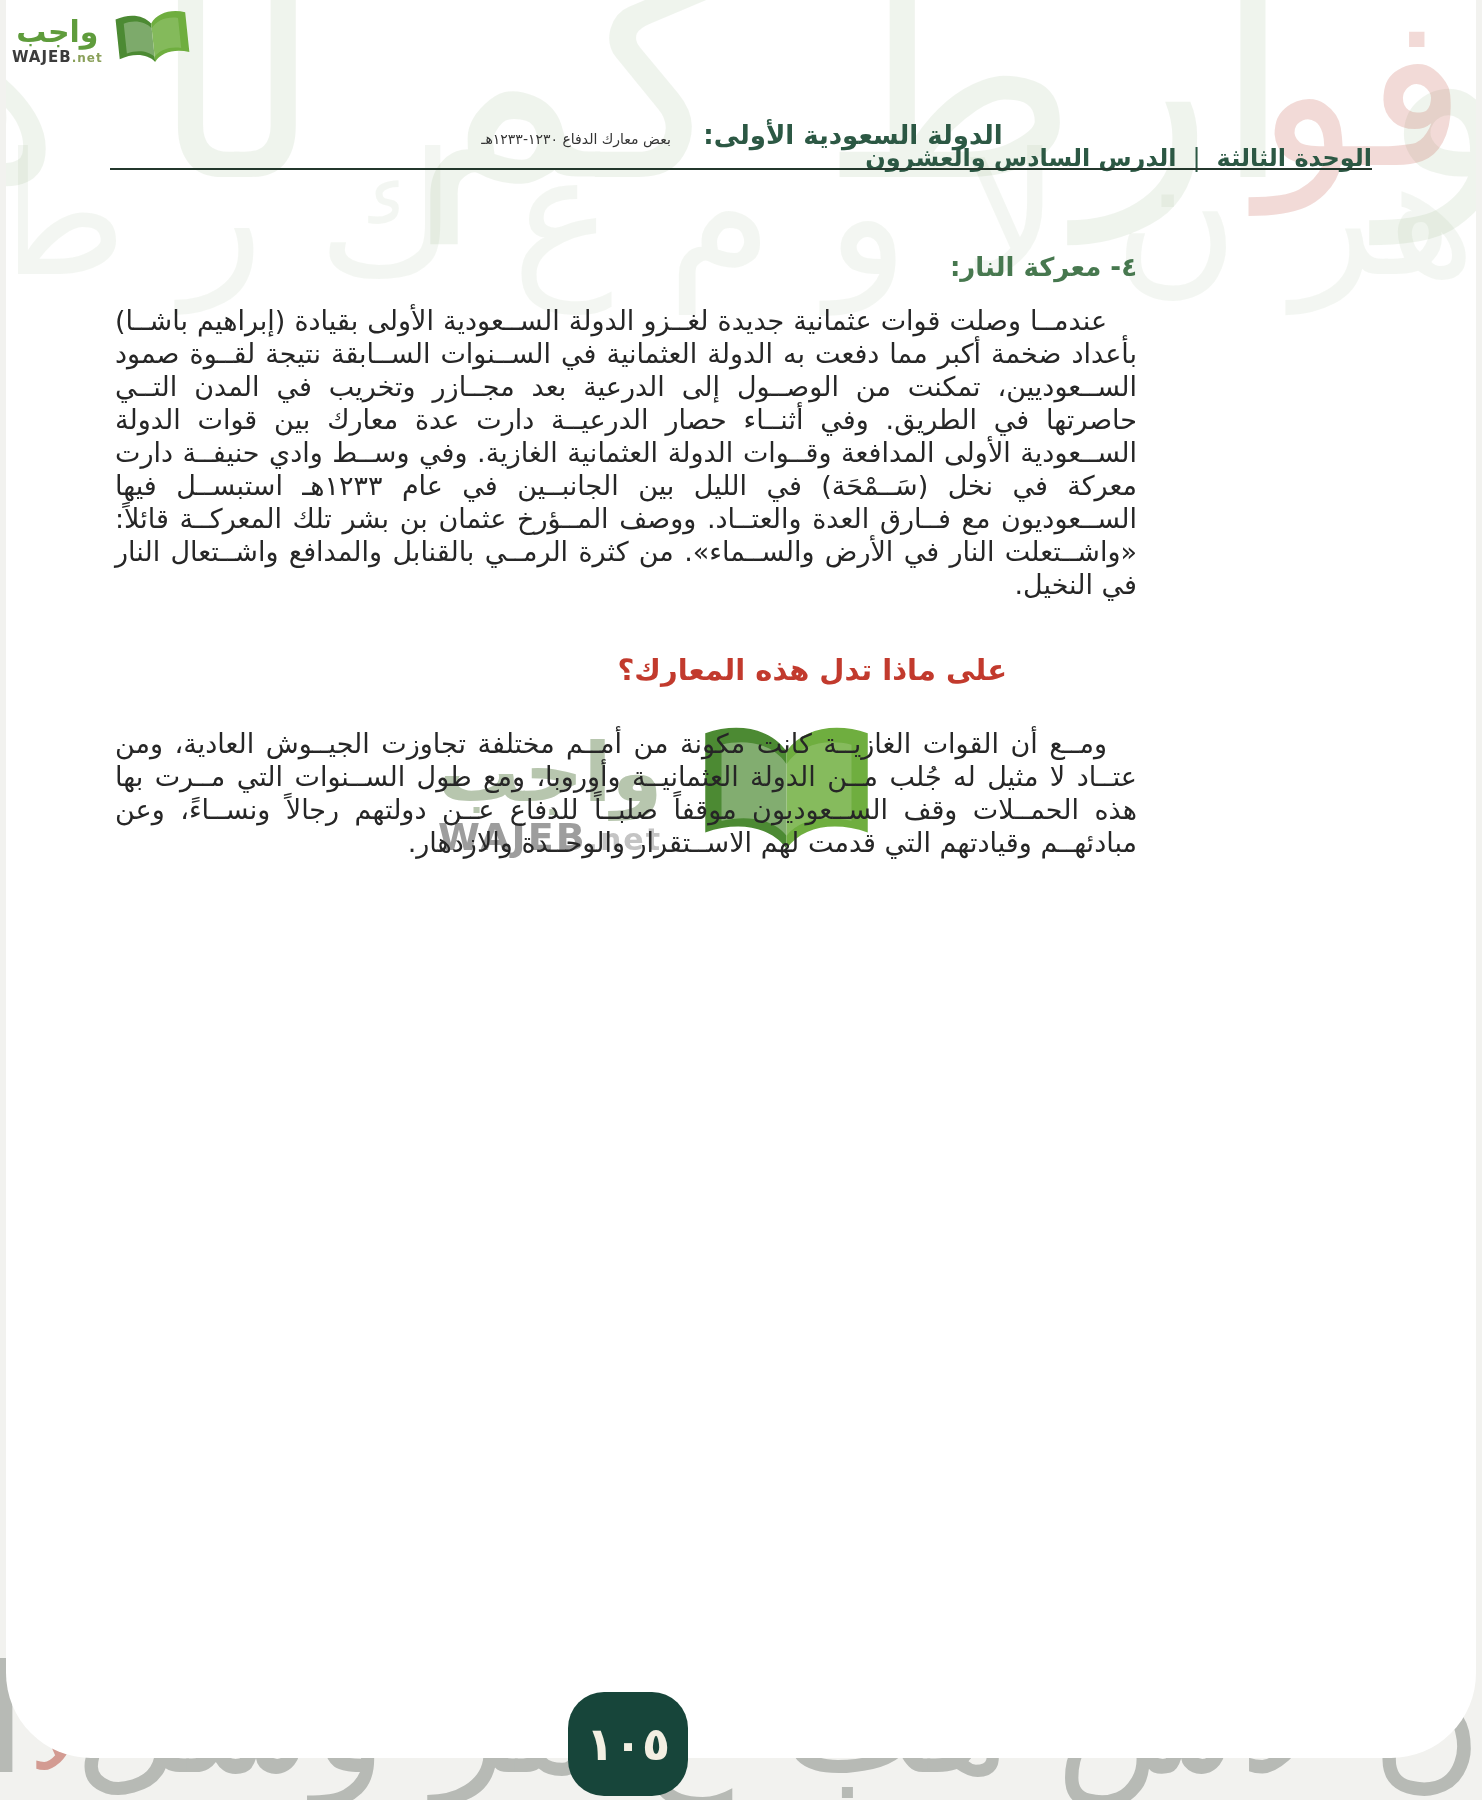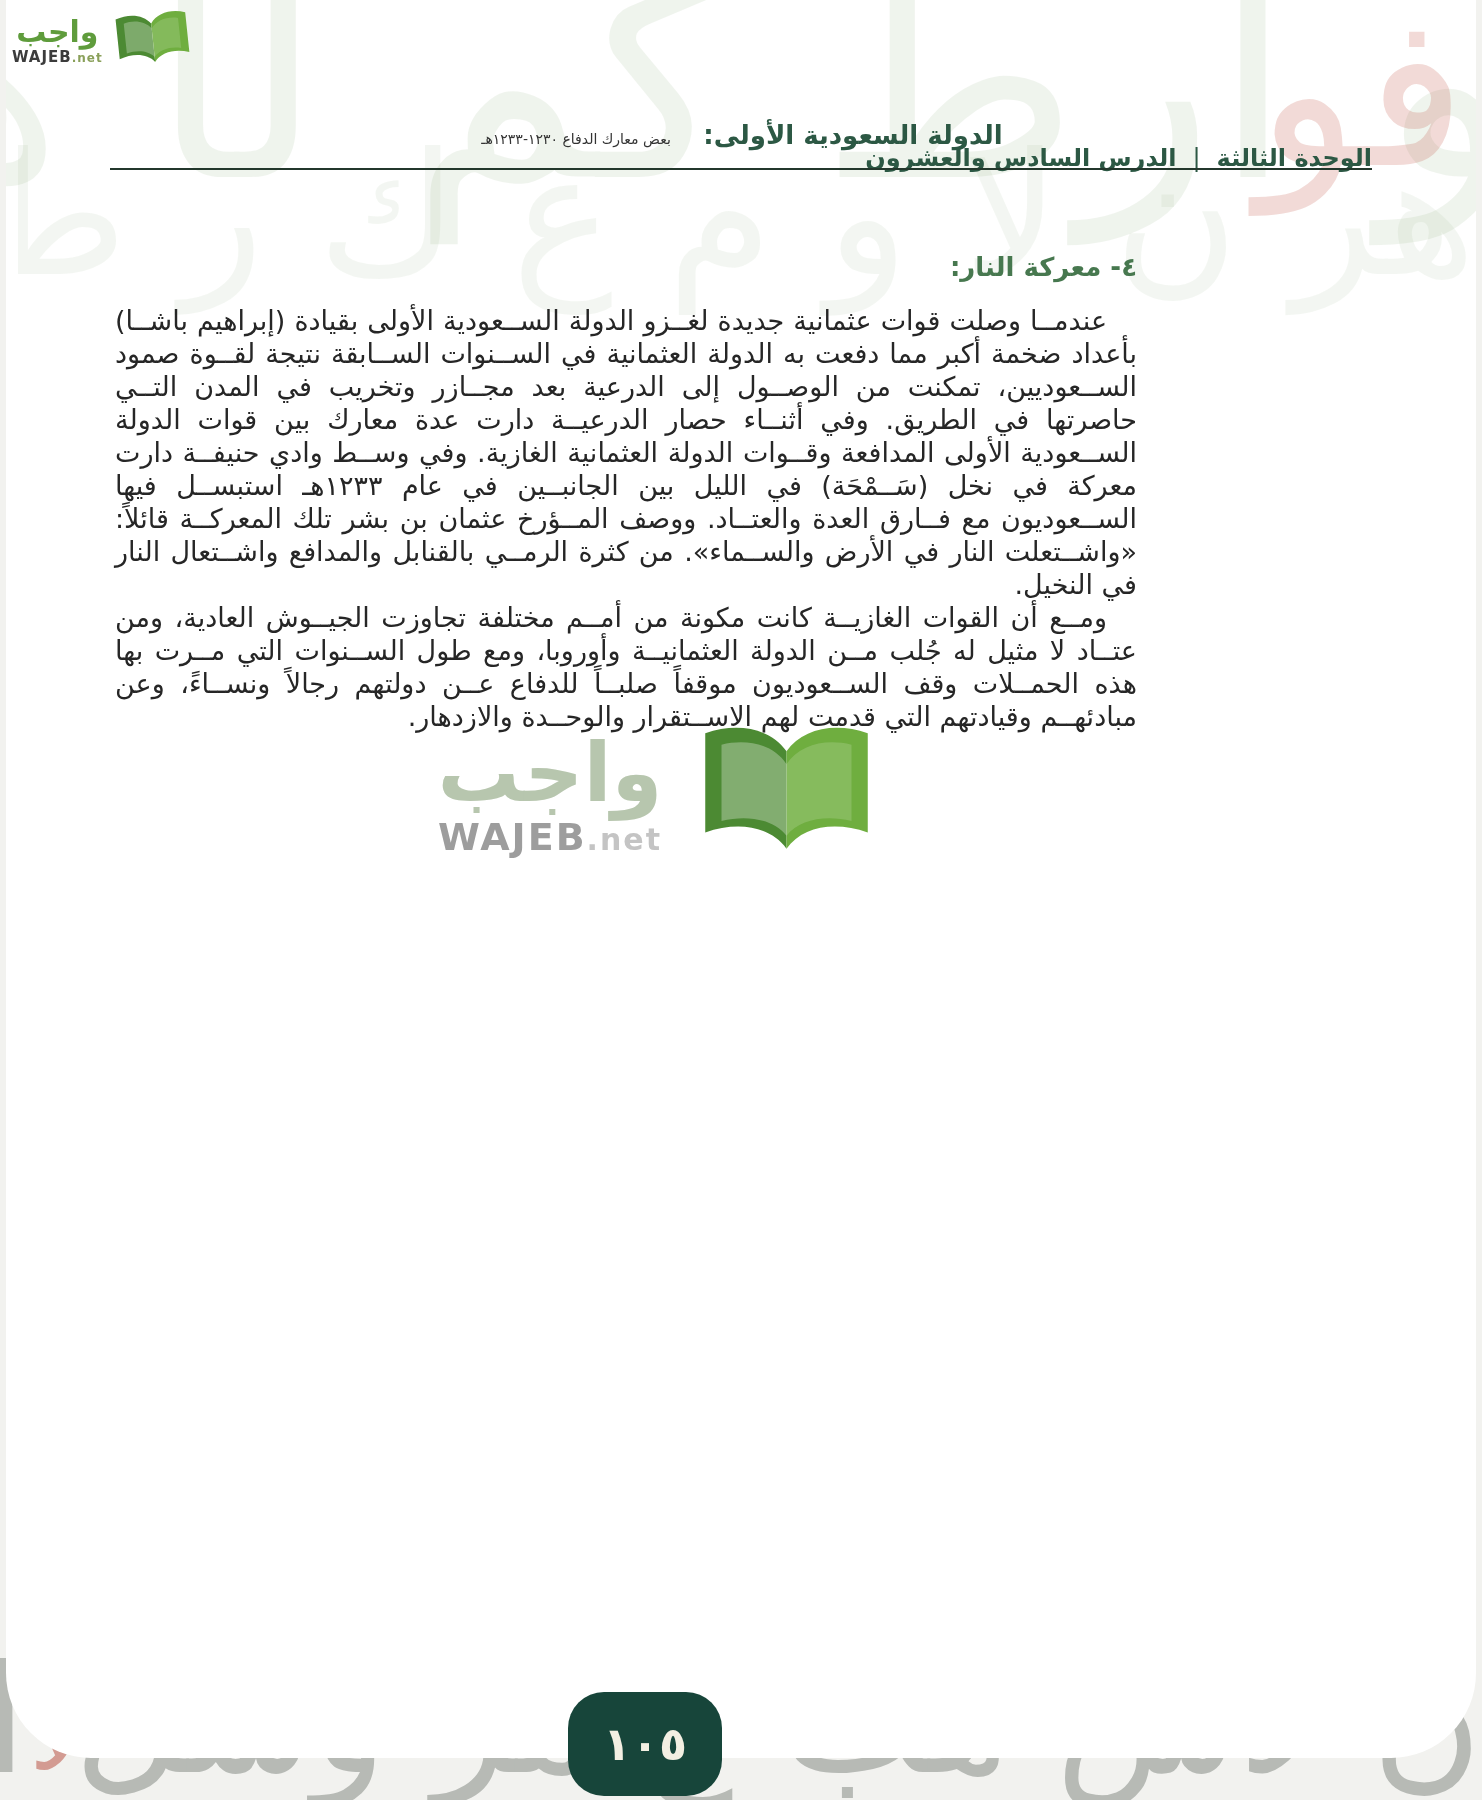--- a/index.html
+++ b/index.html
@@ -105,21 +105,21 @@
     pointer-events:none;
   }
   .wm-texts { text-align:center; width:250px; }
   .wm-ar { font-size:82px; font-weight:bold; color:#b7c6ae; line-height:84px; }
   .wm-en { font-size:38px; font-weight:bold; color:#9d9d9d; letter-spacing:2px; }
   .wm-en .suffix { color:#c4c4c4; font-size:30px; }
   .wm-book { width:195px; height:160px; margin-left:14px; }
 
   
   .page-tab {
-    position:absolute; left:568px; top:1692px; width:154px; height:104px;
+    position:absolute; left:568px; top:1692px; width:120px; height:104px;
     background:#17453a; border-radius:36px; z-index:6;
     display:flex; align-items:center; justify-content:center;
   }
   .page-num { color:#f3efe2; font-size:46px; font-weight:bold; }
 </style>
 </head>
 <body>
 
 <div class="page">
 
@@ -164,20 +164,21 @@
       <path d="M60 18 C50 4 30 0 10 7 L10 68 C30 61 50 64 60 78 Z" fill="#4c8a33"></path>
       <path d="M60 18 C70 4 90 0 110 7 L110 68 C90 61 70 64 60 78 Z" fill="#6fae3f"></path>
       <path d="M60 26 C52 14 36 10 20 14 L20 61 C36 57 52 60 60 70 Z" fill="#ffffff" opacity="0.3"></path>
       <path d="M60 26 C68 14 84 10 100 14 L100 61 C84 57 68 60 60 70 Z" fill="#ffffff" opacity="0.16"></path>
     </svg>
   </div>
 
   <div class="main-block">
     <h2 class="section-title">٤- معركة النار:</h2>
     <p class="body-par">عندمــا وصلت قوات عثمانية جديدة لغــزو الدولة الســعودية الأولى بقيادة (إبراهيم باشــا) بأعداد ضخمة أكبر مما دفعت به الدولة العثمانية في الســنوات الســابقة نتيجة لقــوة صمود الســعوديين، تمكنت من الوصــول إلى الدرعية بعد مجــازر وتخريب في المدن التــي حاصرتها في الطريق.  وفي أثنــاء حصار الدرعيــة دارت عدة معارك بين قوات الدولة الســعودية الأولى المدافعة وقــوات الدولة العثمانية الغازية.  وفي وســط وادي حنيفــة دارت معركة في نخل (سَــمْحَة) في الليل بين الجانبــين في عام ١٢٣٣هـ استبســل فيها الســعوديون مع فــارق العدة والعتــاد.  ووصف المــؤرخ عثمان بن بشر تلك المعركــة قائلاً: «واشــتعلت النار في الأرض والســماء». من كثرة الرمــي بالقنابل والمدافع واشــتعال النار في النخيل.</p>
+    <h3 class="question">على ماذا تدل هذه المعارك؟</h3>
     <p class="body-par">ومــع أن القوات الغازيــة كانت مكونة من أمــم مختلفة تجاوزت الجيــوش العادية، ومن عتــاد لا مثيل له جُلب مــن الدولة العثمانيــة وأوروبا، ومع طول الســنوات التي مــرت بها هذه الحمــلات وقف الســعوديون موقفاً صلبــاً للدفاع عــن دولتهم رجالاً ونســاءً، وعن مبادئهــم وقيادتهم التي قدمت لهم الاســتقرار والوحــدة والازدهار.</p>
   </div>
 
   <div class="page-tab">
     <span class="page-num">١٠٥</span>
   </div>
 
 </div>
 
 </body></html>

